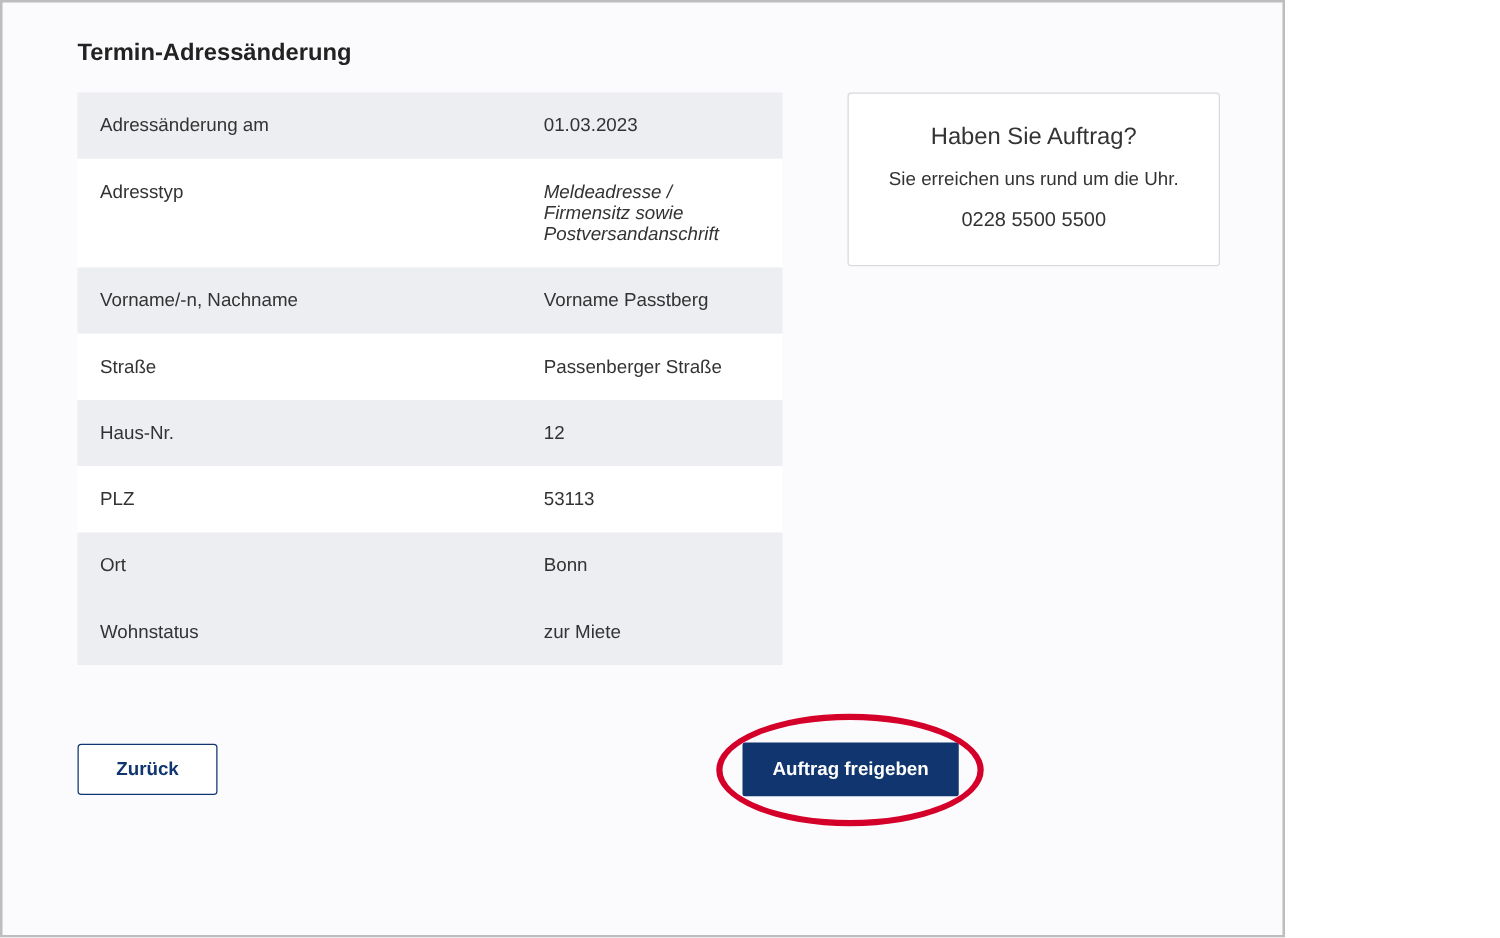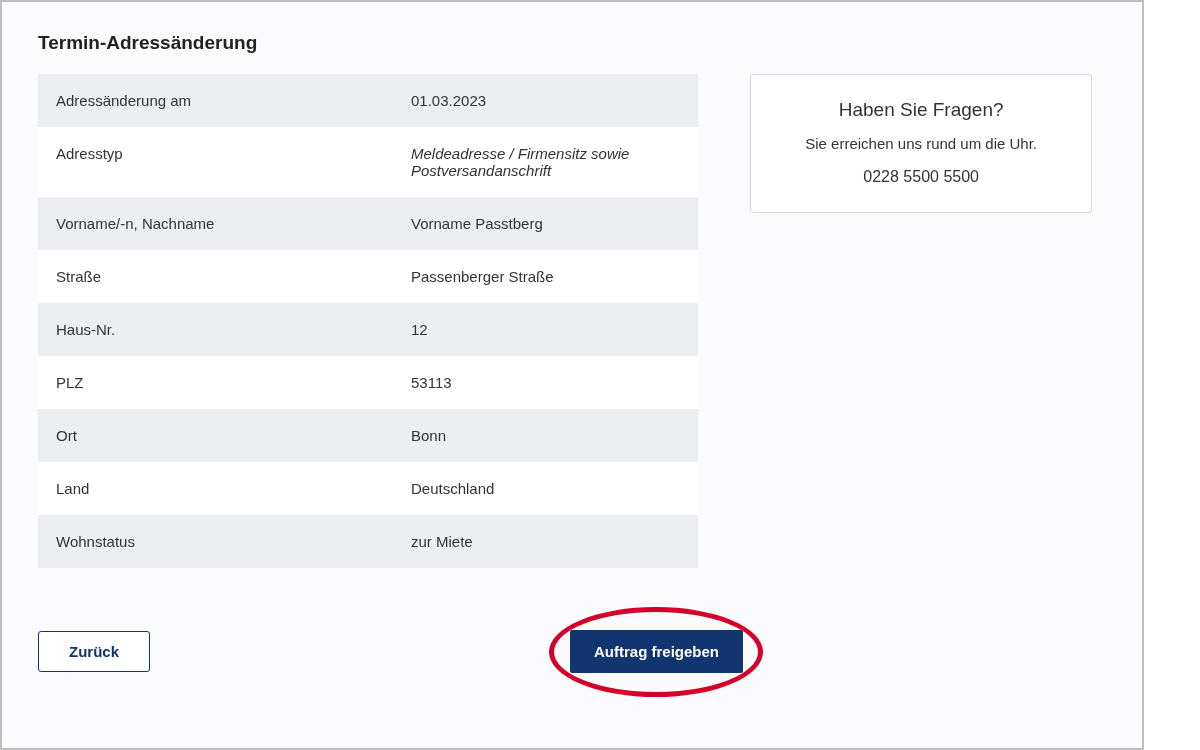--- a/index.html
+++ b/index.html
@@ -6,25 +6,25 @@
     margin: 0;
     padding: 0;
     width: 1200px;
     height: 750px;
     font-family: Arial, Helvetica, sans-serif;
     background: #fff;
     color: #333;
   }
   .frame {
     box-sizing: border-box;
-    width: 1144px;
+    width: 1028px;
     height: 750px;
     border: 2px solid #bdbdbd;
     background: #fbfbfd;
-    padding: 30px 50px 30px 36px;
+    padding: 30px 50px 30px 60px;
     position: relative;
   }
   .page-title {
     font-size: 19px;
     font-weight: 700;
     color: #222;
     margin: 0 0 20px 0;
   }
   .content {
     display: flex;
@@ -155,32 +155,28 @@
         <div class="value">12</div>
       </div>
       <div class="row">
         <div class="label">PLZ</div>
         <div class="value">53113</div>
       </div>
       <div class="row alt">
         <div class="label">Ort</div>
         <div class="value">Bonn</div>
       </div>
-      <div class="row">
-        <div class="label">Land</div>
-        <div class="value">Deutschland</div>
-      </div>
       <div class="row alt">
         <div class="label">Wohnstatus</div>
         <div class="value">zur Miete</div>
       </div>
     </div>
 
     <div class="sidebar">
-      <div class="sidebar-title">Haben Sie Fragen?</div>
+      <div class="sidebar-title">Haben Sie Auftrag?</div>
       <div class="sidebar-sub">Sie erreichen uns rund um die Uhr.</div>
       <div class="sidebar-phone">0228 5500 5500</div>
     </div>
 
   </div>
 
   <div class="actions">
     <button class="btn-back">Zurück</button>
     <span class="btn-primary-wrap">
       <button class="btn-primary">Auftrag freigeben</button>

